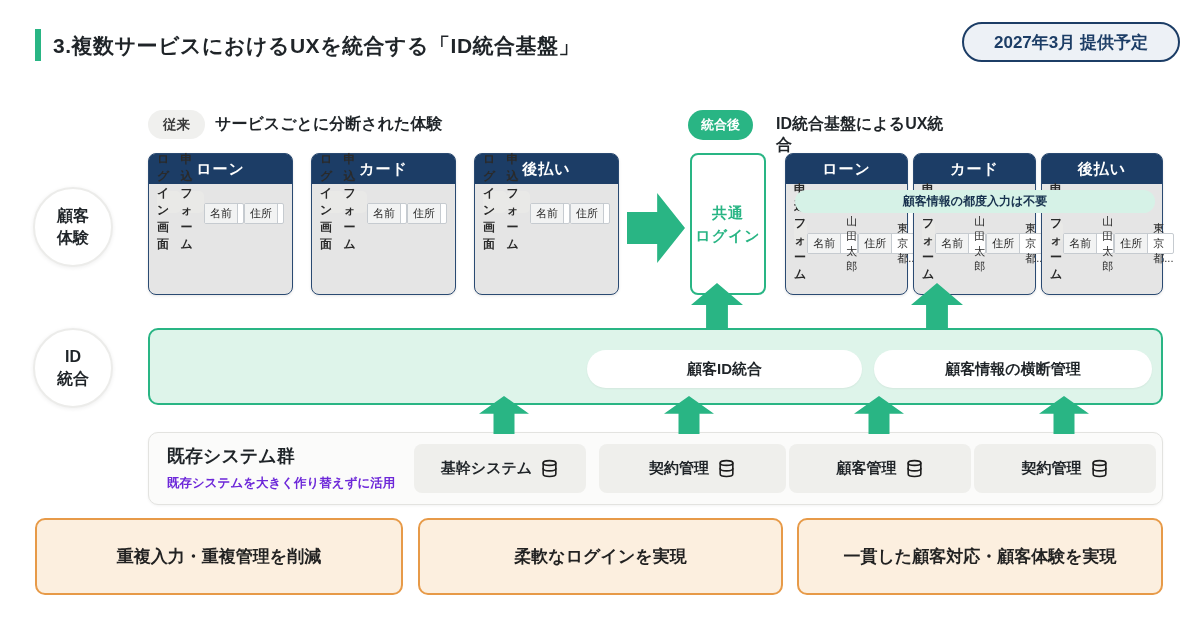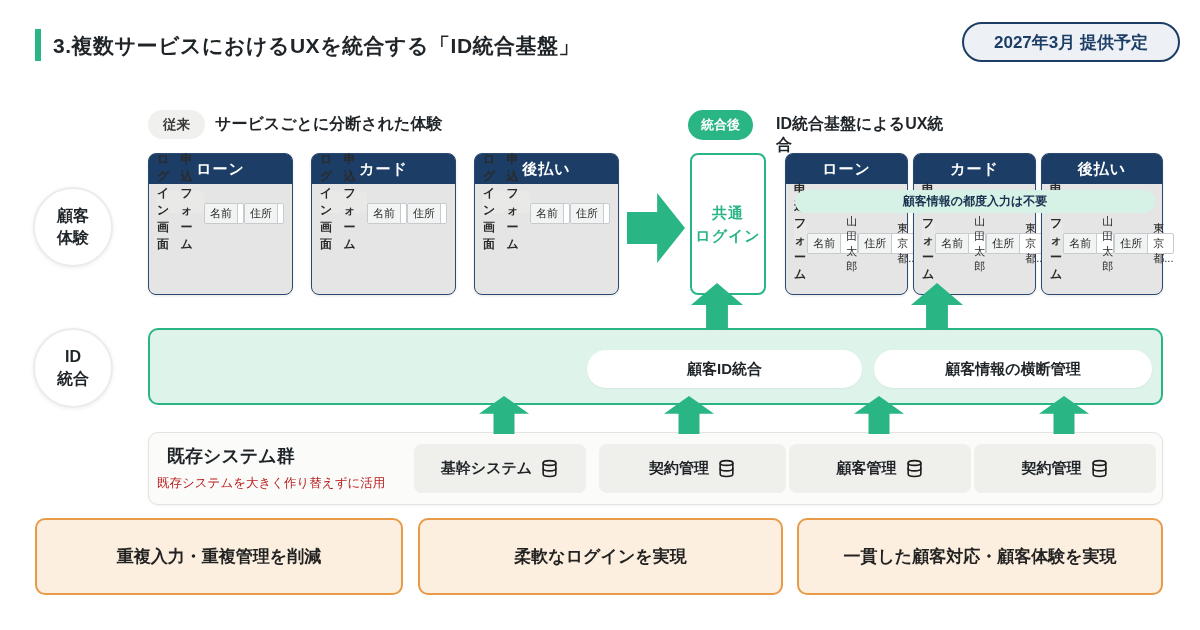--- a/index.html
+++ b/index.html
@@ -52,21 +52,21 @@
 
   
   .id-band { position:absolute; left:148px; top:328px; width:1015px; height:77px; background:#def4ea; border:2px solid #29b584; border-radius:10px; z-index:1; }
   .id-band-title { position:absolute; left:18px; top:0; height:73px; display:flex; align-items:center; font-size:19px; font-weight:bold; color:#15232e; }
   .id-pill { position:absolute; top:20px; height:38px; background:#ffffff; border-radius:19px; display:flex; align-items:center; justify-content:center; font-size:15px; font-weight:bold; color:#1f2428; box-shadow:0 1px 2px rgba(0,0,0,.05); }
   .ip1 { left:437px; width:275px; } .ip2 { left:724px; width:278px; }
 
   
   .systems-band { position:absolute; left:148px; top:432px; width:1015px; height:73px; background:#fbfbfa; border:1.5px solid #e3e3e0; border-radius:10px; box-shadow:0 1px 3px rgba(0,0,0,.05); z-index:1; }
   .systems-title { position:absolute; left:18px; top:11px; font-size:18px; font-weight:bold; color:#1f2428; }
-  .systems-subtitle { position:absolute; left:8px; top:42px; font-size:12.5px; font-weight:normal; color:#b91c1c; }
+  .systems-subtitle { position:absolute; left:18px; top:42px; font-size:12.5px; font-weight:bold; color:#6d28d9; }
   .system-box { position:absolute; top:11px; height:49px; background:#efefec; border-radius:8px; display:flex; align-items:center; justify-content:center; gap:8px; font-size:15px; font-weight:bold; color:#1f2428; }
   .sb1 { left:265px; width:172px; } .sb2 { left:450px; width:187px; } .sb3 { left:640px; width:182px; } .sb4 { left:825px; width:182px; }
   .db-icon { width:19px; height:19px; display:block; }
 
   
   .benefit { position:absolute; top:518px; height:77px; background:#fcefdf; border:2px solid #e79a48; border-radius:10px; display:flex; align-items:center; justify-content:center; font-size:17px; font-weight:bold; color:#222222; }
   .bf1 { left:35px; width:368px; } .bf2 { left:418px; width:365px; } .bf3 { left:797px; width:366px; }
 </style>
 </head>
 <body>

